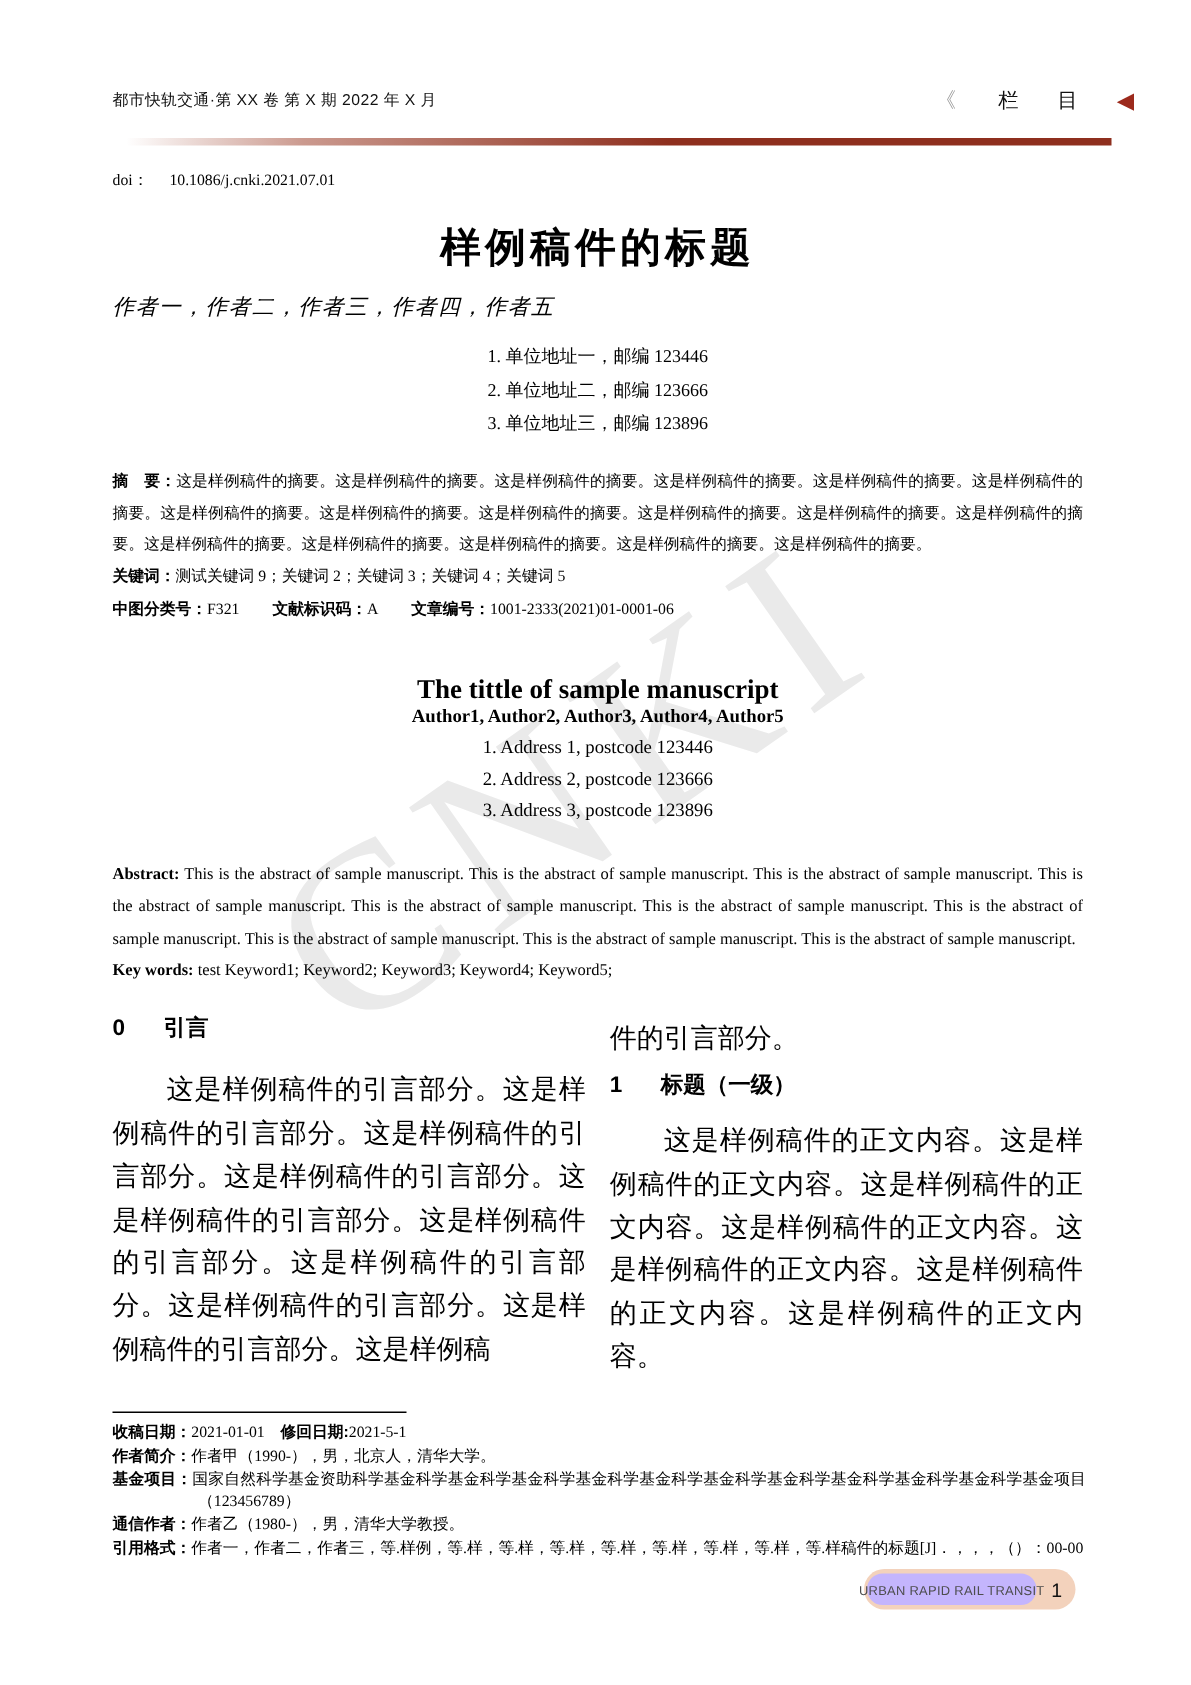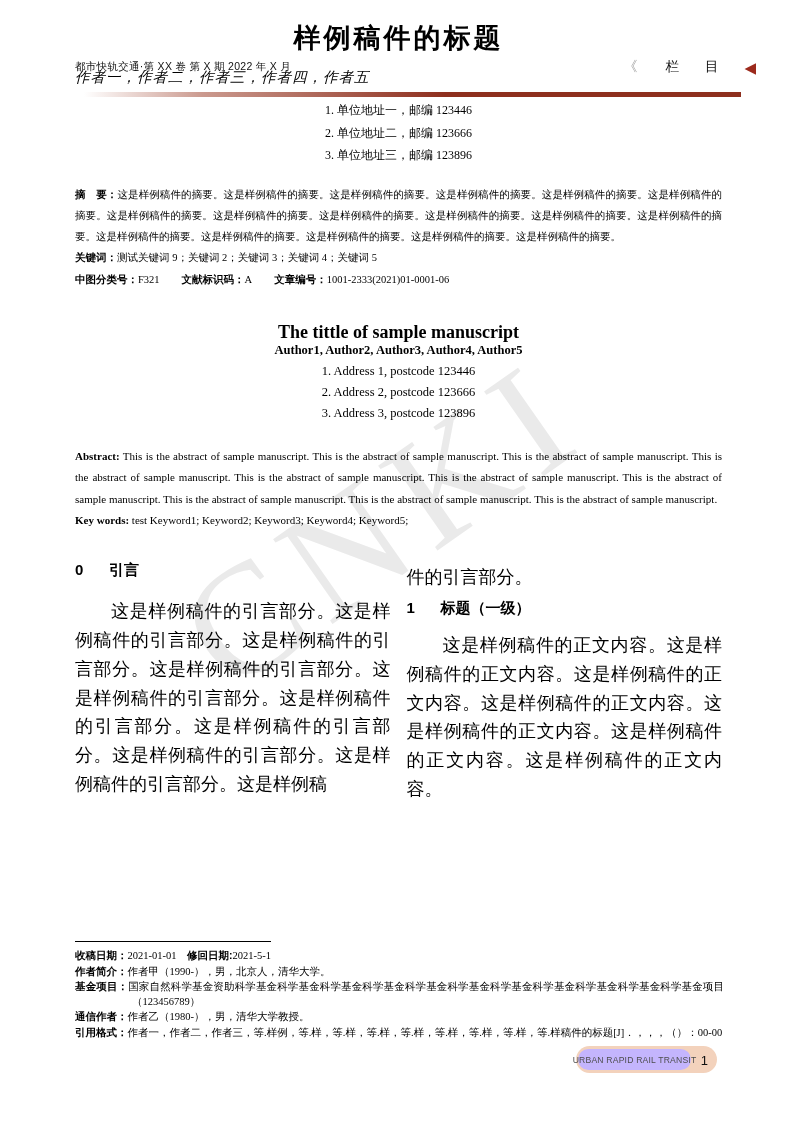--- a/index.html
+++ b/index.html
@@ -42,21 +42,21 @@
   .cn-meta span.val { margin-right:22px; }
 
   
   .en-title { margin-top:32px; text-align:center; font-size:18px; font-weight:bold; }
   .en-authors { text-align:center; font-size:12.5px; font-weight:bold; }
   .en-affs { margin-top:3px; text-align:center; font-size:12.5px; line-height:21px; }
   .en-abs { margin-top:22px; font-size:11px; line-height:21.3px; text-align:justify; }
   .blab-en { font-weight:bold; }
 
   
-  .cols { display:flex; gap:16px; margin-top:30px; }
+  .cols { display:flex; gap:16px; margin-top:18px; }
   .col { width:315.5px; }
   .sec-h { font-family:"Liberation Sans","DejaVu Sans",sans-serif; font-weight:bold; font-size:15px; }
   .sec-h .num { display:inline-block; width:34px; }
   .col-left .sec-h { margin-bottom:17px; }
   .body-p { font-size:18px; line-height:28.8px; text-align:justify; }
   .indent { text-indent:2em; }
   .col-right .cont { margin-top:2px; }
   .col-right .sec-h { margin-top:7px; margin-bottom:13px; }
 
   
@@ -89,20 +89,21 @@
       <span class="guillemet">《</span>
       <span class="navchar">栏</span>
       <span class="navchar">目</span>
       <span class="tri">◀</span>
     </span>
   </div>
   <div class="hdr-rule"></div>
 
   <div class="content">
 
+    <div class="doi-line"><span>doi：</span><span class="doi-val">10.1086/j.cnki.2021.07.01</span></div>
 
     <h1 class="cn-title">样例稿件的标题</h1>
     <div class="cn-authors">作者一，作者二，作者三，作者四，作者五</div>
     <div class="cn-affs">
       <div>1. 单位地址一，邮编 123446</div>
       <div>2. 单位地址二，邮编 123666</div>
       <div>3. 单位地址三，邮编 123896</div>
     </div>
 
     <div class="cn-abs">

